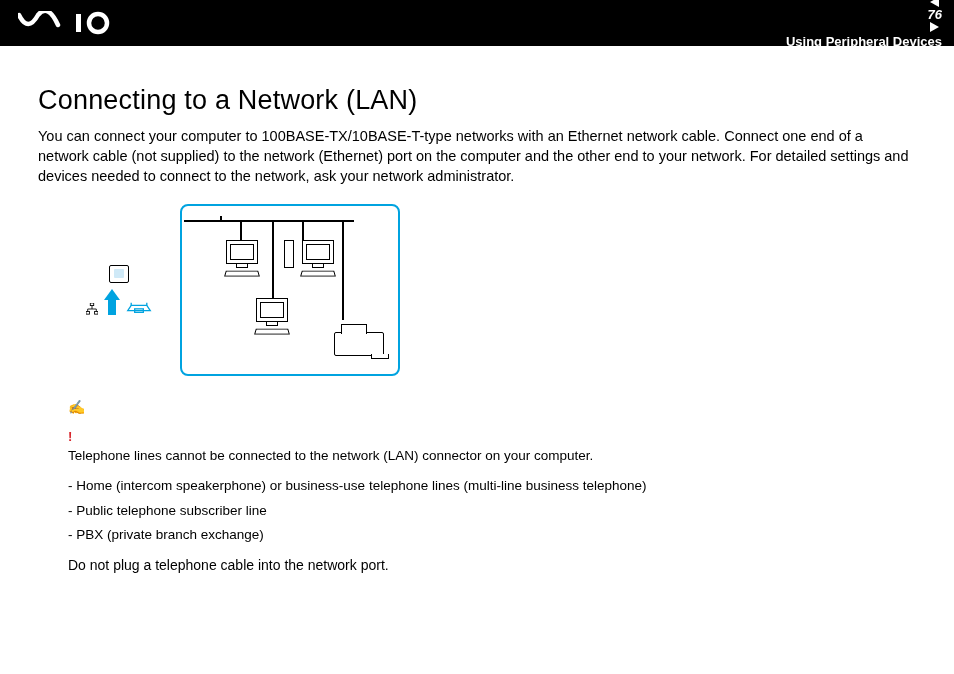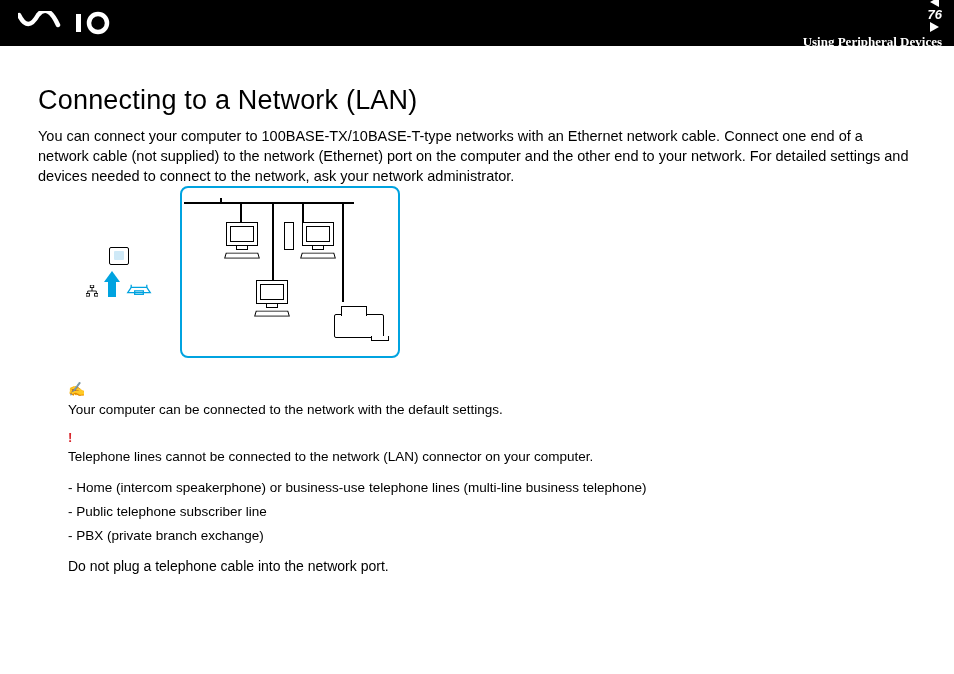--- a/index.html
+++ b/index.html
@@ -44,34 +44,34 @@
   .arrow-left, .arrow-right {
     width: 0; height: 0;
     border-top: 5px solid transparent;
     border-bottom: 5px solid transparent;
   }
   .arrow-left { border-right: 9px solid #fff; }
   .arrow-right { border-left: 9px solid #fff; }
   .section-title {
     font-weight: bold;
     font-size: 13px;
-    font-family: Liberation Serif, serif;
   }
   .content {
     padding: 26px 38px 0 38px;
   }
   h1 {
     font-weight: normal;
     font-size: 27px;
     margin: 13px 0 10px 0;
     letter-spacing: 0.2px;
   }
   .intro {
     font-size: 14.5px;
     line-height: 1.38;
+    margin-bottom: 18px;
   }
   .figure-area {
     display: flex;
     align-items: center;
     gap: 28px;
     margin-left: 48px;
     margin-bottom: 22px;
   }
   .port-block {
     display: flex;
@@ -313,21 +313,20 @@
         <div class="monitor"></div>
           <div class="stand"></div>
           <div class="keyboard"></div>
       </div>
       <div class="printer"></div>
     </div>
   </div>
 
   <div class="notes">
     <div class="note-icon">✍</div>
-    <div>Your computer can be connected to the network with the default settings.</div>
     <div style="height:10px;"></div>
     <div class="bang">!</div>
     <div>Telephone lines cannot be connected to the network (LAN) connector on your computer.</div>
     <div style="height:6px;"></div>
     <div class="bullet">- Home (intercom speakerphone) or business-use telephone lines (multi-line business telephone)</div>
     <div class="bullet">- Public telephone subscriber line</div>
     <div class="bullet">- PBX (private branch exchange)</div>
     <div class="lastline">Do not plug a telephone cable into the network port.</div>
   </div>
 </div>

